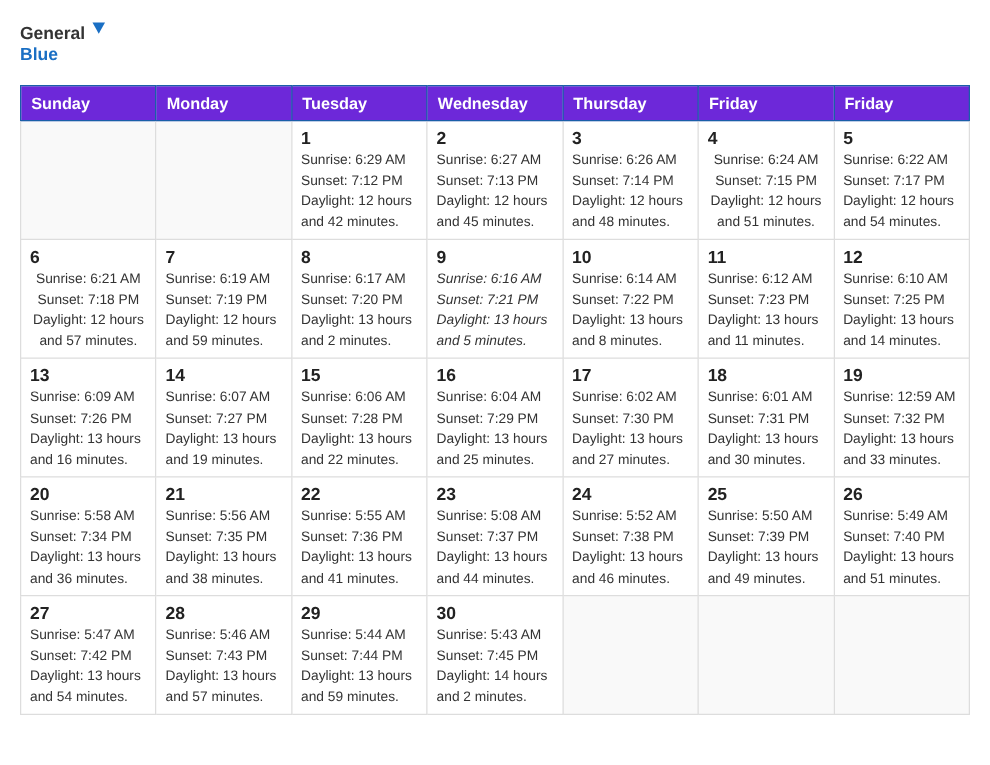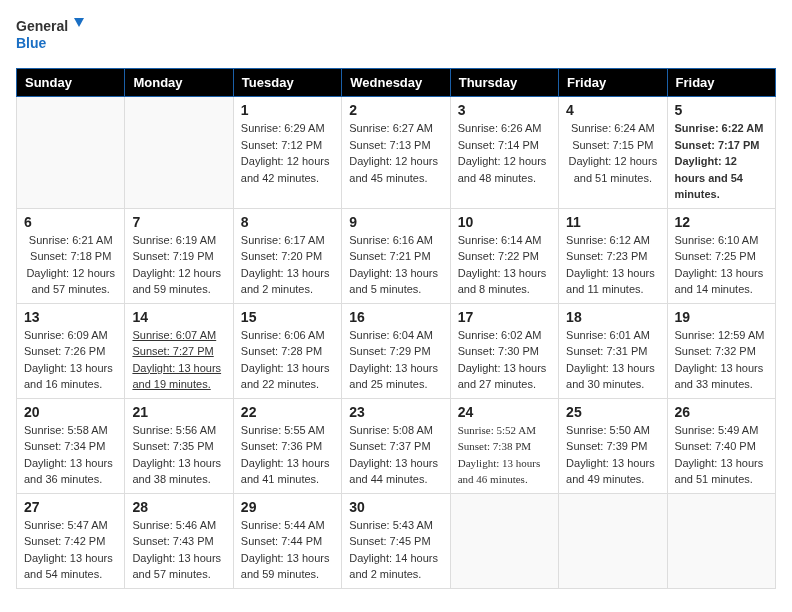--- a/index.html
+++ b/index.html
@@ -32,21 +32,21 @@
     .title-location {
       font-size: 15px;
       color: #555;
     }
     .calendar {
       width: 100%;
       border-collapse: collapse;
       border: 1px solid #ccc;
     }
     .calendar th {
-      background-color: #000000;
+      background-color: #6d28d9;
       color: white;
       text-align: left;
       padding: 6px 8px;
       font-size: 13px;
       font-weight: bold;
       border: 1px solid #1a5fa8;
       margin-left: 10px;
     }
     .calendar td {
       vertical-align: top;
@@ -125,21 +125,21 @@
 Daylight: 12 hours and 48 minutes.</div>
         </td>
         <td>
           <div class="day-number">4</div>
           <div class="day-info" style="white-space: pre-line; text-align: center;">Sunrise: 6:24 AM
 Sunset: 7:15 PM
 Daylight: 12 hours and 51 minutes.</div>
         </td>
         <td>
           <div class="day-number">5</div>
-          <div class="day-info" style="white-space: pre-line; font-weight: bold;">Sunrise: 6:22 AM
+          <div class="day-info" style="white-space: pre-line;">Sunrise: 6:22 AM
 Sunset: 7:17 PM
 Daylight: 12 hours and 54 minutes.</div>
         </td>
       </tr>
       <tr>
         <td>
           <div class="day-number">6</div>
           <div class="day-info" style="white-space: pre-line; text-align: center;">Sunrise: 6:21 AM
 Sunset: 7:18 PM
 Daylight: 12 hours and 57 minutes.</div>
@@ -151,21 +151,21 @@
 Daylight: 12 hours and 59 minutes.</div>
         </td>
         <td>
           <div class="day-number">8</div>
           <div class="day-info" style="white-space: pre-line;">Sunrise: 6:17 AM
 Sunset: 7:20 PM
 Daylight: 13 hours and 2 minutes.</div>
         </td>
         <td>
           <div class="day-number">9</div>
-          <div class="day-info" style="white-space: pre-line;">Sunrise: 6:16 AM
+          <div class="day-info" style="white-space: pre-line; font-style: italic;">Sunrise: 6:16 AM
 Sunset: 7:21 PM
 Daylight: 13 hours and 5 minutes.</div>
         </td>
         <td>
           <div class="day-number">10</div>
           <div class="day-info" style="white-space: pre-line;">Sunrise: 6:14 AM
 Sunset: 7:22 PM
 Daylight: 13 hours and 8 minutes.</div>
         </td>
         <td>
@@ -183,21 +183,21 @@
       </tr>
       <tr>
         <td>
           <div class="day-number">13</div>
           <div class="day-info" style="white-space: pre-line;">Sunrise: 6:09 AM
 Sunset: 7:26 PM
 Daylight: 13 hours and 16 minutes.</div>
         </td>
         <td>
           <div class="day-number">14</div>
-          <div class="day-info" style="white-space: pre-line; text-decoration: underline;">Sunrise: 6:07 AM
+          <div class="day-info" style="white-space: pre-line;">Sunrise: 6:07 AM
 Sunset: 7:27 PM
 Daylight: 13 hours and 19 minutes.</div>
         </td>
         <td>
           <div class="day-number">15</div>
           <div class="day-info" style="white-space: pre-line;">Sunrise: 6:06 AM
 Sunset: 7:28 PM
 Daylight: 13 hours and 22 minutes.</div>
         </td>
         <td>
@@ -245,21 +245,21 @@
 Daylight: 13 hours and 41 minutes.</div>
         </td>
         <td>
           <div class="day-number">23</div>
           <div class="day-info" style="white-space: pre-line;">Sunrise: 5:08 AM
 Sunset: 7:37 PM
 Daylight: 13 hours and 44 minutes.</div>
         </td>
         <td>
           <div class="day-number">24</div>
-          <div class="day-info" style="white-space: pre-line; font-family: Liberation Serif, serif;">Sunrise: 5:52 AM
+          <div class="day-info" style="white-space: pre-line;">Sunrise: 5:52 AM
 Sunset: 7:38 PM
 Daylight: 13 hours and 46 minutes.</div>
         </td>
         <td>
           <div class="day-number">25</div>
           <div class="day-info" style="white-space: pre-line;">Sunrise: 5:50 AM
 Sunset: 7:39 PM
 Daylight: 13 hours and 49 minutes.</div>
         </td>
         <td>

